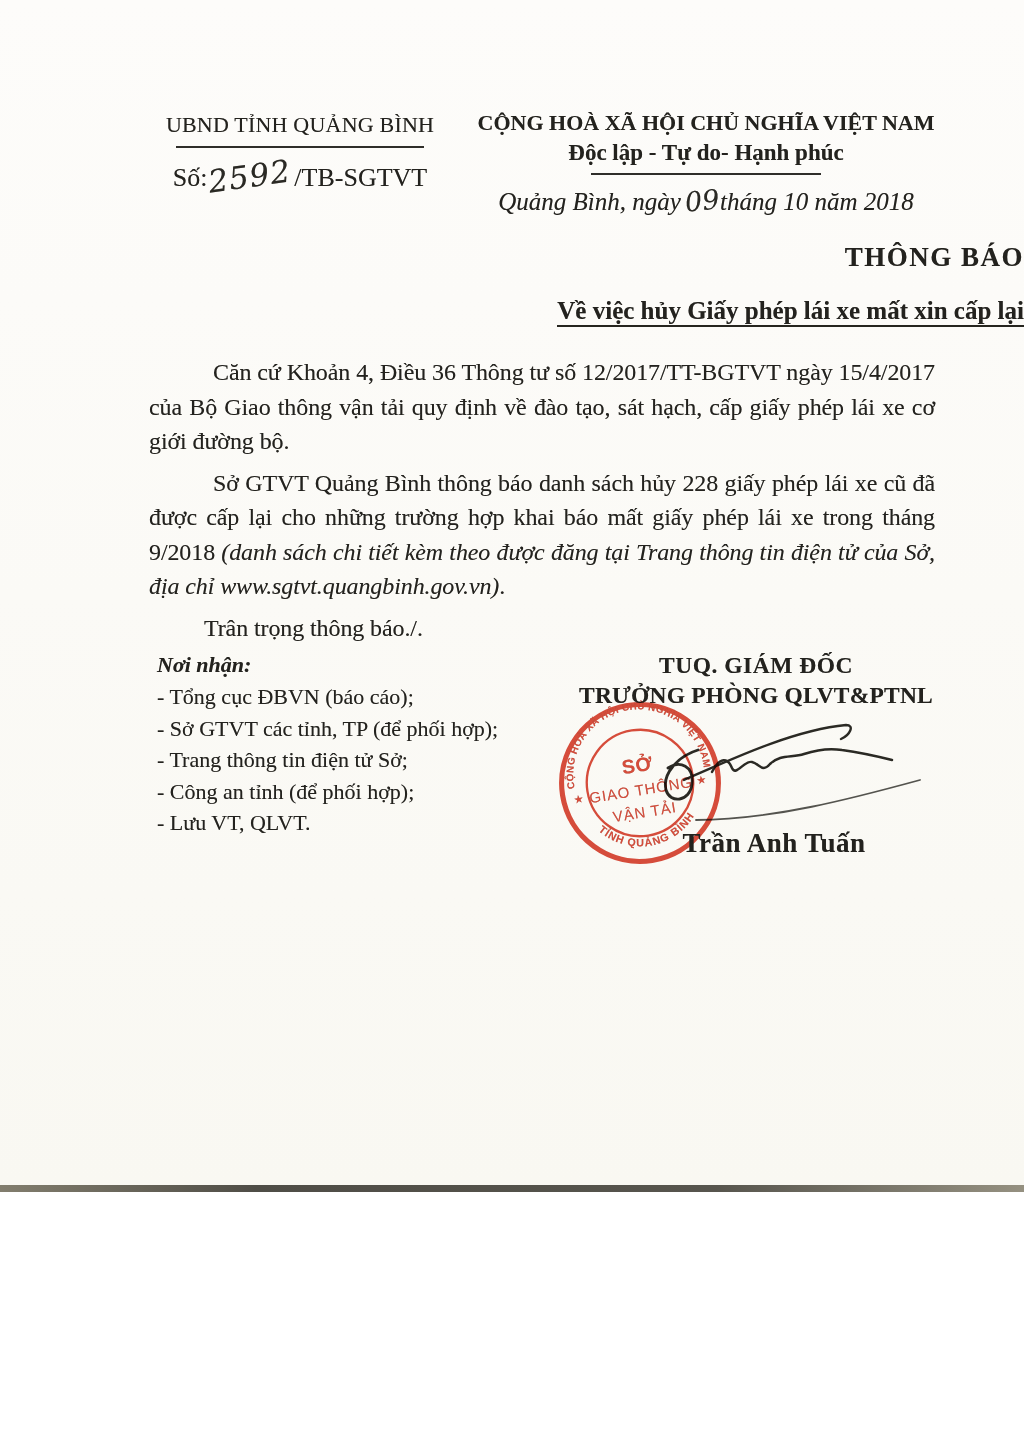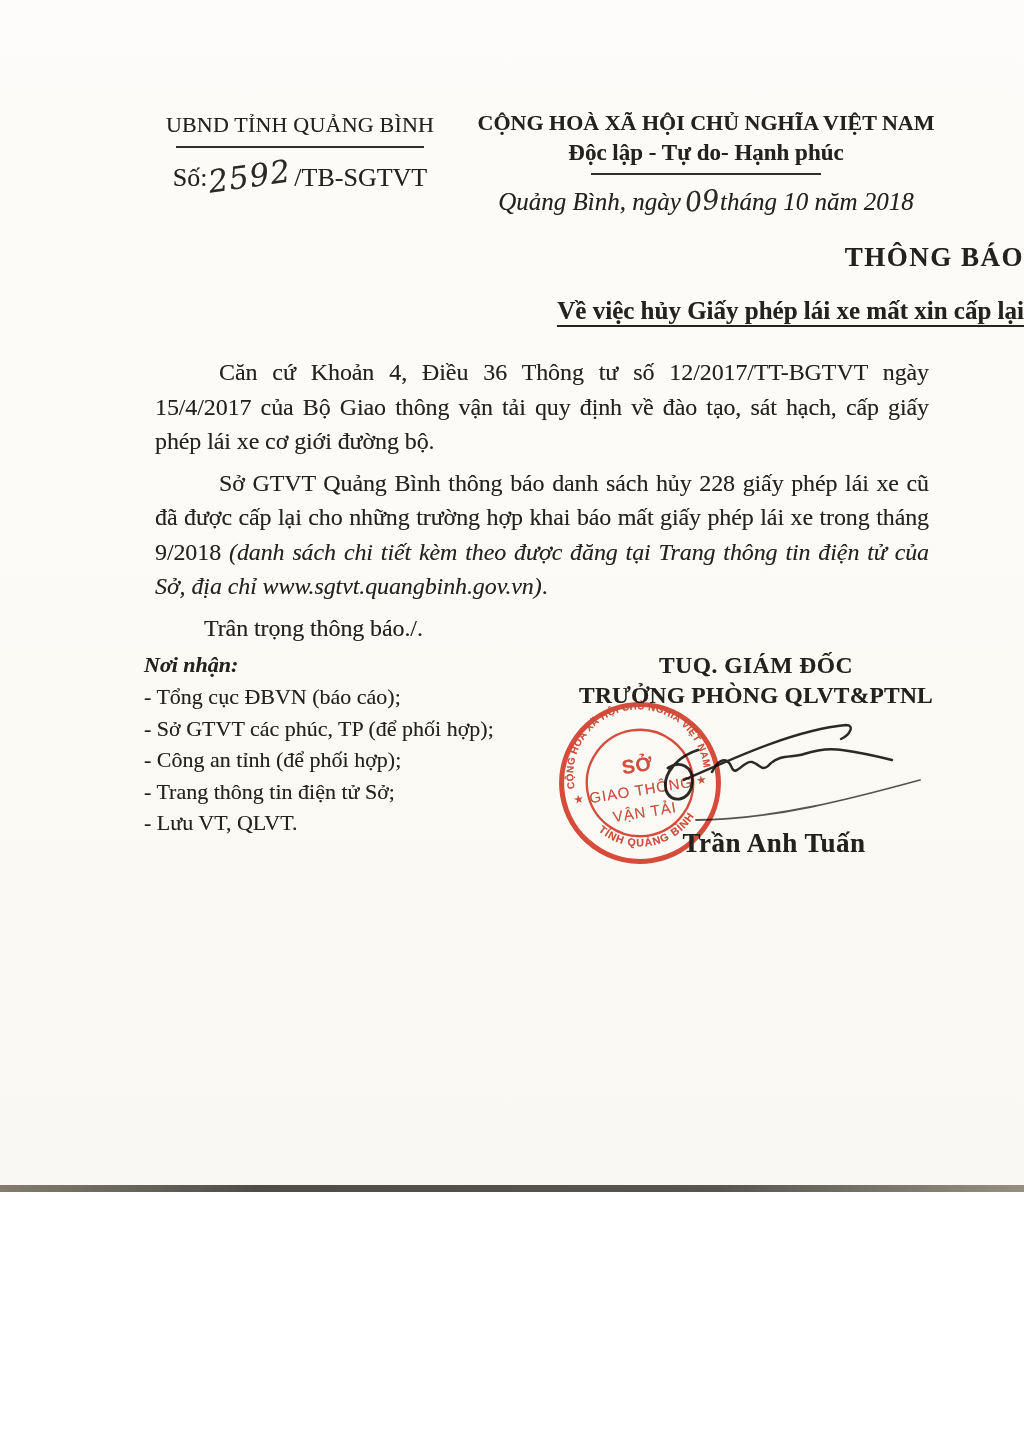--- a/index.html
+++ b/index.html
@@ -53,26 +53,26 @@
     display: inline-block; font-size: 25px; font-weight: bold;
     margin-top: 6px; border-bottom: 2.5px solid #26251f; padding-bottom: 0;
   }
 
   
   .body-block {
     position: absolute; left: 140px; top: 355px; width: 804px;
     font-size: 24px; line-height: 34.5px; text-align: justify;
     letter-spacing: -0.1px;
   }
-  .body-block p { margin: 0 15px 7px; text-indent: 64px; }
+  .body-block p { margin: 0 9px 7px; text-indent: 64px; }
   .closing { text-indent: 64px; margin-top: 7px; }
   .em { font-style: italic; }
 
   
-  .recipients { position: absolute; left: 144px; top: 652px; font-size: 22px; }
+  .recipients { position: absolute; left: 157px; top: 652px; font-size: 22px; }
   .recipients-label { font-weight: bold; font-style: italic; font-size: 22px; }
   .recipient-item { line-height: 31.5px; }
   .recipients-list { margin-top: 3px; }
 
   
   .signing { position: absolute; left: 550px; top: 652px; width: 412px; text-align: center; }
   .auth1 { font-size: 23.5px; font-weight: bold; letter-spacing: 0.5px; }
   .auth2 { font-size: 23.5px; font-weight: bold; margin-top: 3px; letter-spacing: 0.2px; }
   .signer-name {
     position: absolute; left: 568px; top: 828px; width: 412px;
@@ -129,23 +129,23 @@
   <div class="body-block">
     <p>Căn cứ Khoản 4, Điều 36 Thông tư số 12/2017/TT-BGTVT ngày 15/4/2017 của Bộ Giao thông vận tải quy định về đào tạo, sát hạch, cấp giấy phép lái xe cơ giới đường bộ.</p>
     <p><span>Sở GTVT Quảng Bình thông báo danh sách hủy 228 giấy phép lái xe cũ đã được cấp lại cho những trường hợp khai báo mất giấy phép lái xe trong tháng 9/2018 </span><span class="em">(danh sách chi tiết kèm theo được đăng tại Trang thông tin điện tử của Sở, địa chỉ www.sgtvt.quangbinh.gov.vn)</span><span>.</span></p>
     <div class="closing">Trân trọng thông báo./.</div>
   </div>
 
   <div class="recipients">
     <div class="recipients-label">Nơi nhận:</div>
     <div class="recipients-list">
       <div class="recipient-item">- Tổng cục ĐBVN (báo cáo);</div>
-      <div class="recipient-item">- Sở GTVT các phúc, TP (để phối hợp);</div>
+      <div class="recipient-item">- Sở GTVT các tỉnh, TP (để phối hợp);</div>
+      <div class="recipient-item">- Trang thông tin điện tử Sở;</div>
       <div class="recipient-item">- Công an tỉnh (để phối hợp);</div>
-      <div class="recipient-item">- Trang thông tin điện tử Sở;</div>
       <div class="recipient-item">- Lưu VT, QLVT.</div>
     </div>
   </div>
 
   <div class="signing">
     <div class="auth1">TUQ. GIÁM ĐỐC</div>
     <div class="auth2">TRƯỞNG PHÒNG QLVT&amp;PTNL</div>
   </div>
 
   <svg class="stamp-svg" viewBox="0 0 180 180" color="#d8402e">

